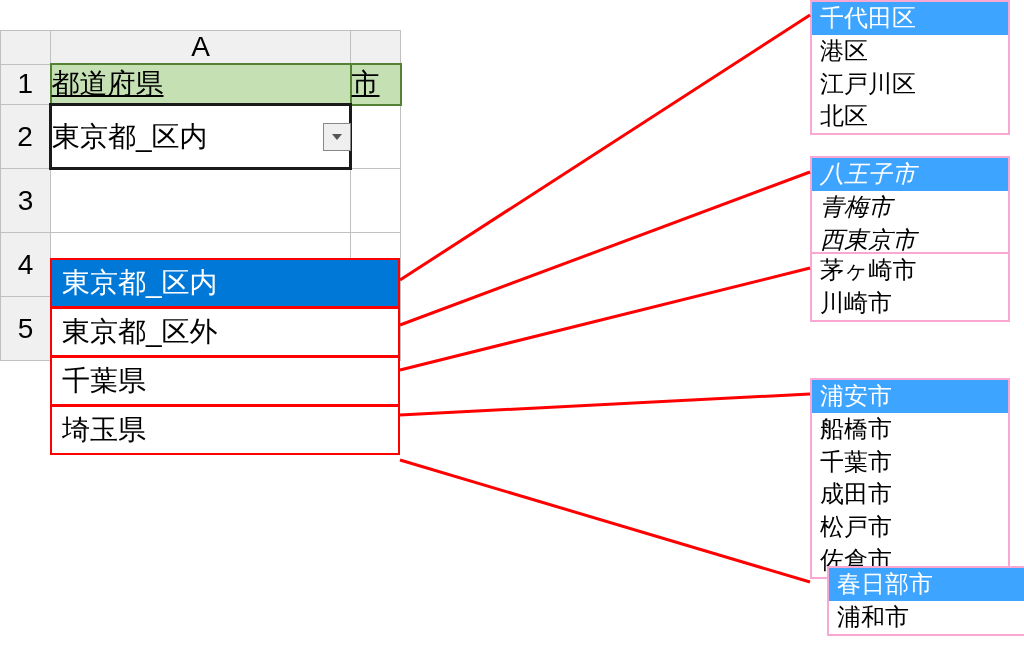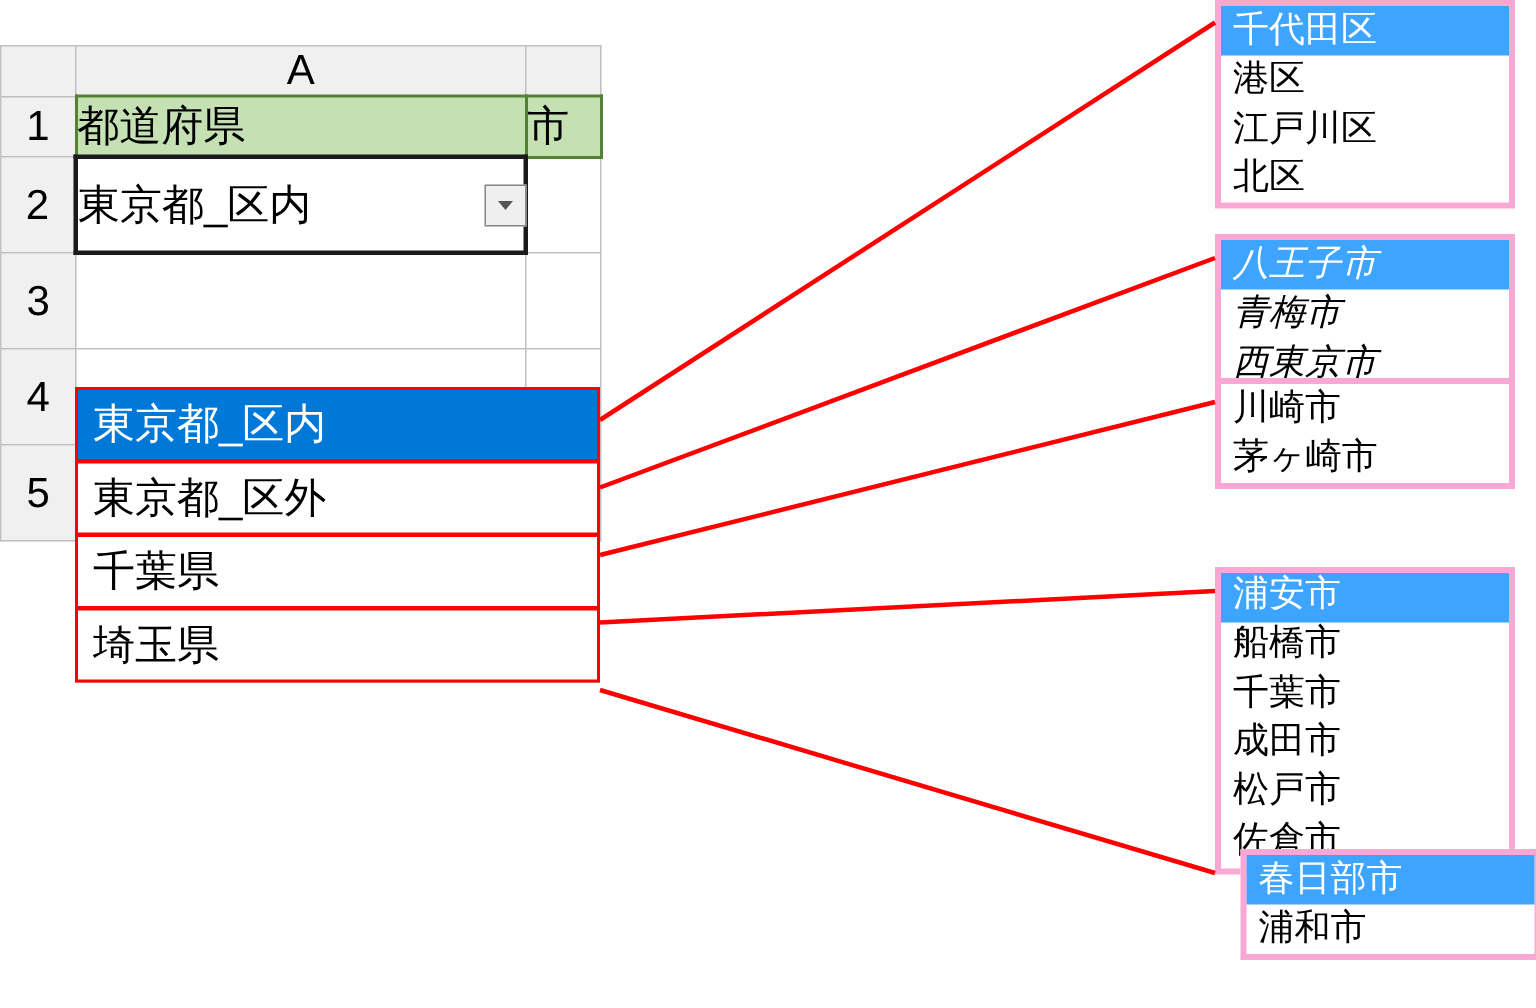--- a/index.html
+++ b/index.html
@@ -29,20 +29,21 @@
       font-weight: normal;
       width: 50px;
     }
     .col-a { width: 300px; }
     .col-b { width: 50px; }
     .cell { padding: 6px 10px; height: 64px; }
     .header-cell {
       background: #c5e0b3;
       border: 2px solid #548235 !important;
       padding: 6px 10px;
+      text-decoration: underline;
     }
     .active-cell-wrap { position: relative; }
     .active-cell {
       border: 3px solid #1a1a1a !important;
       padding: 6px 10px;
     }
     .dropdown-btn {
       position: absolute;
       right: -2px;
       top: 50%;
@@ -79,21 +80,21 @@
       margin: -1px;
       cursor: pointer;
     }
     .dropdown-item.selected {
       background: #0078d7;
       color: #fff;
     }
     
     .sublist {
       position: absolute;
-      border: 4px solid #f9a8d4;
+      border: 2px solid #f9a8d4;
       background: #fff;
       width: 200px;
     }
     .subitem {
       font-size: 24px;
       padding: 2px 8px;
       line-height: 1.2;
     }
     .subitem.selected {
       background: #3da5ff;
@@ -168,24 +169,24 @@
       <div class="subitem">港区</div>
       <div class="subitem">江戸川区</div>
       <div class="subitem">北区</div>
     </div>
     <div class="sublist" style="left: 810px; top: 156px; font-style: italic;">
       <div class="subitem selected">八王子市</div>
       <div class="subitem">青梅市</div>
       <div class="subitem">西東京市</div>
     </div>
     <div class="sublist" style="left: 810px; top: 252px;">
+      <div class="subitem">茅ヶ崎市</div>
       <div class="subitem">川崎市</div>
-      <div class="subitem">茅ヶ崎市</div>
-    </div>
-    <div class="sublist" style="left: 810px; top: 378px; font-family: Liberation Mono, monospace;">
+    </div>
+    <div class="sublist" style="left: 810px; top: 378px;">
       <div class="subitem selected">浦安市</div>
       <div class="subitem">船橋市</div>
       <div class="subitem">千葉市</div>
       <div class="subitem">成田市</div>
       <div class="subitem">松戸市</div>
       <div class="subitem">佐倉市</div>
     </div>
     <div class="sublist" style="left: 810px; top: 566px; margin-left: 17px;">
       <div class="subitem selected">春日部市</div>
       <div class="subitem">浦和市</div>

